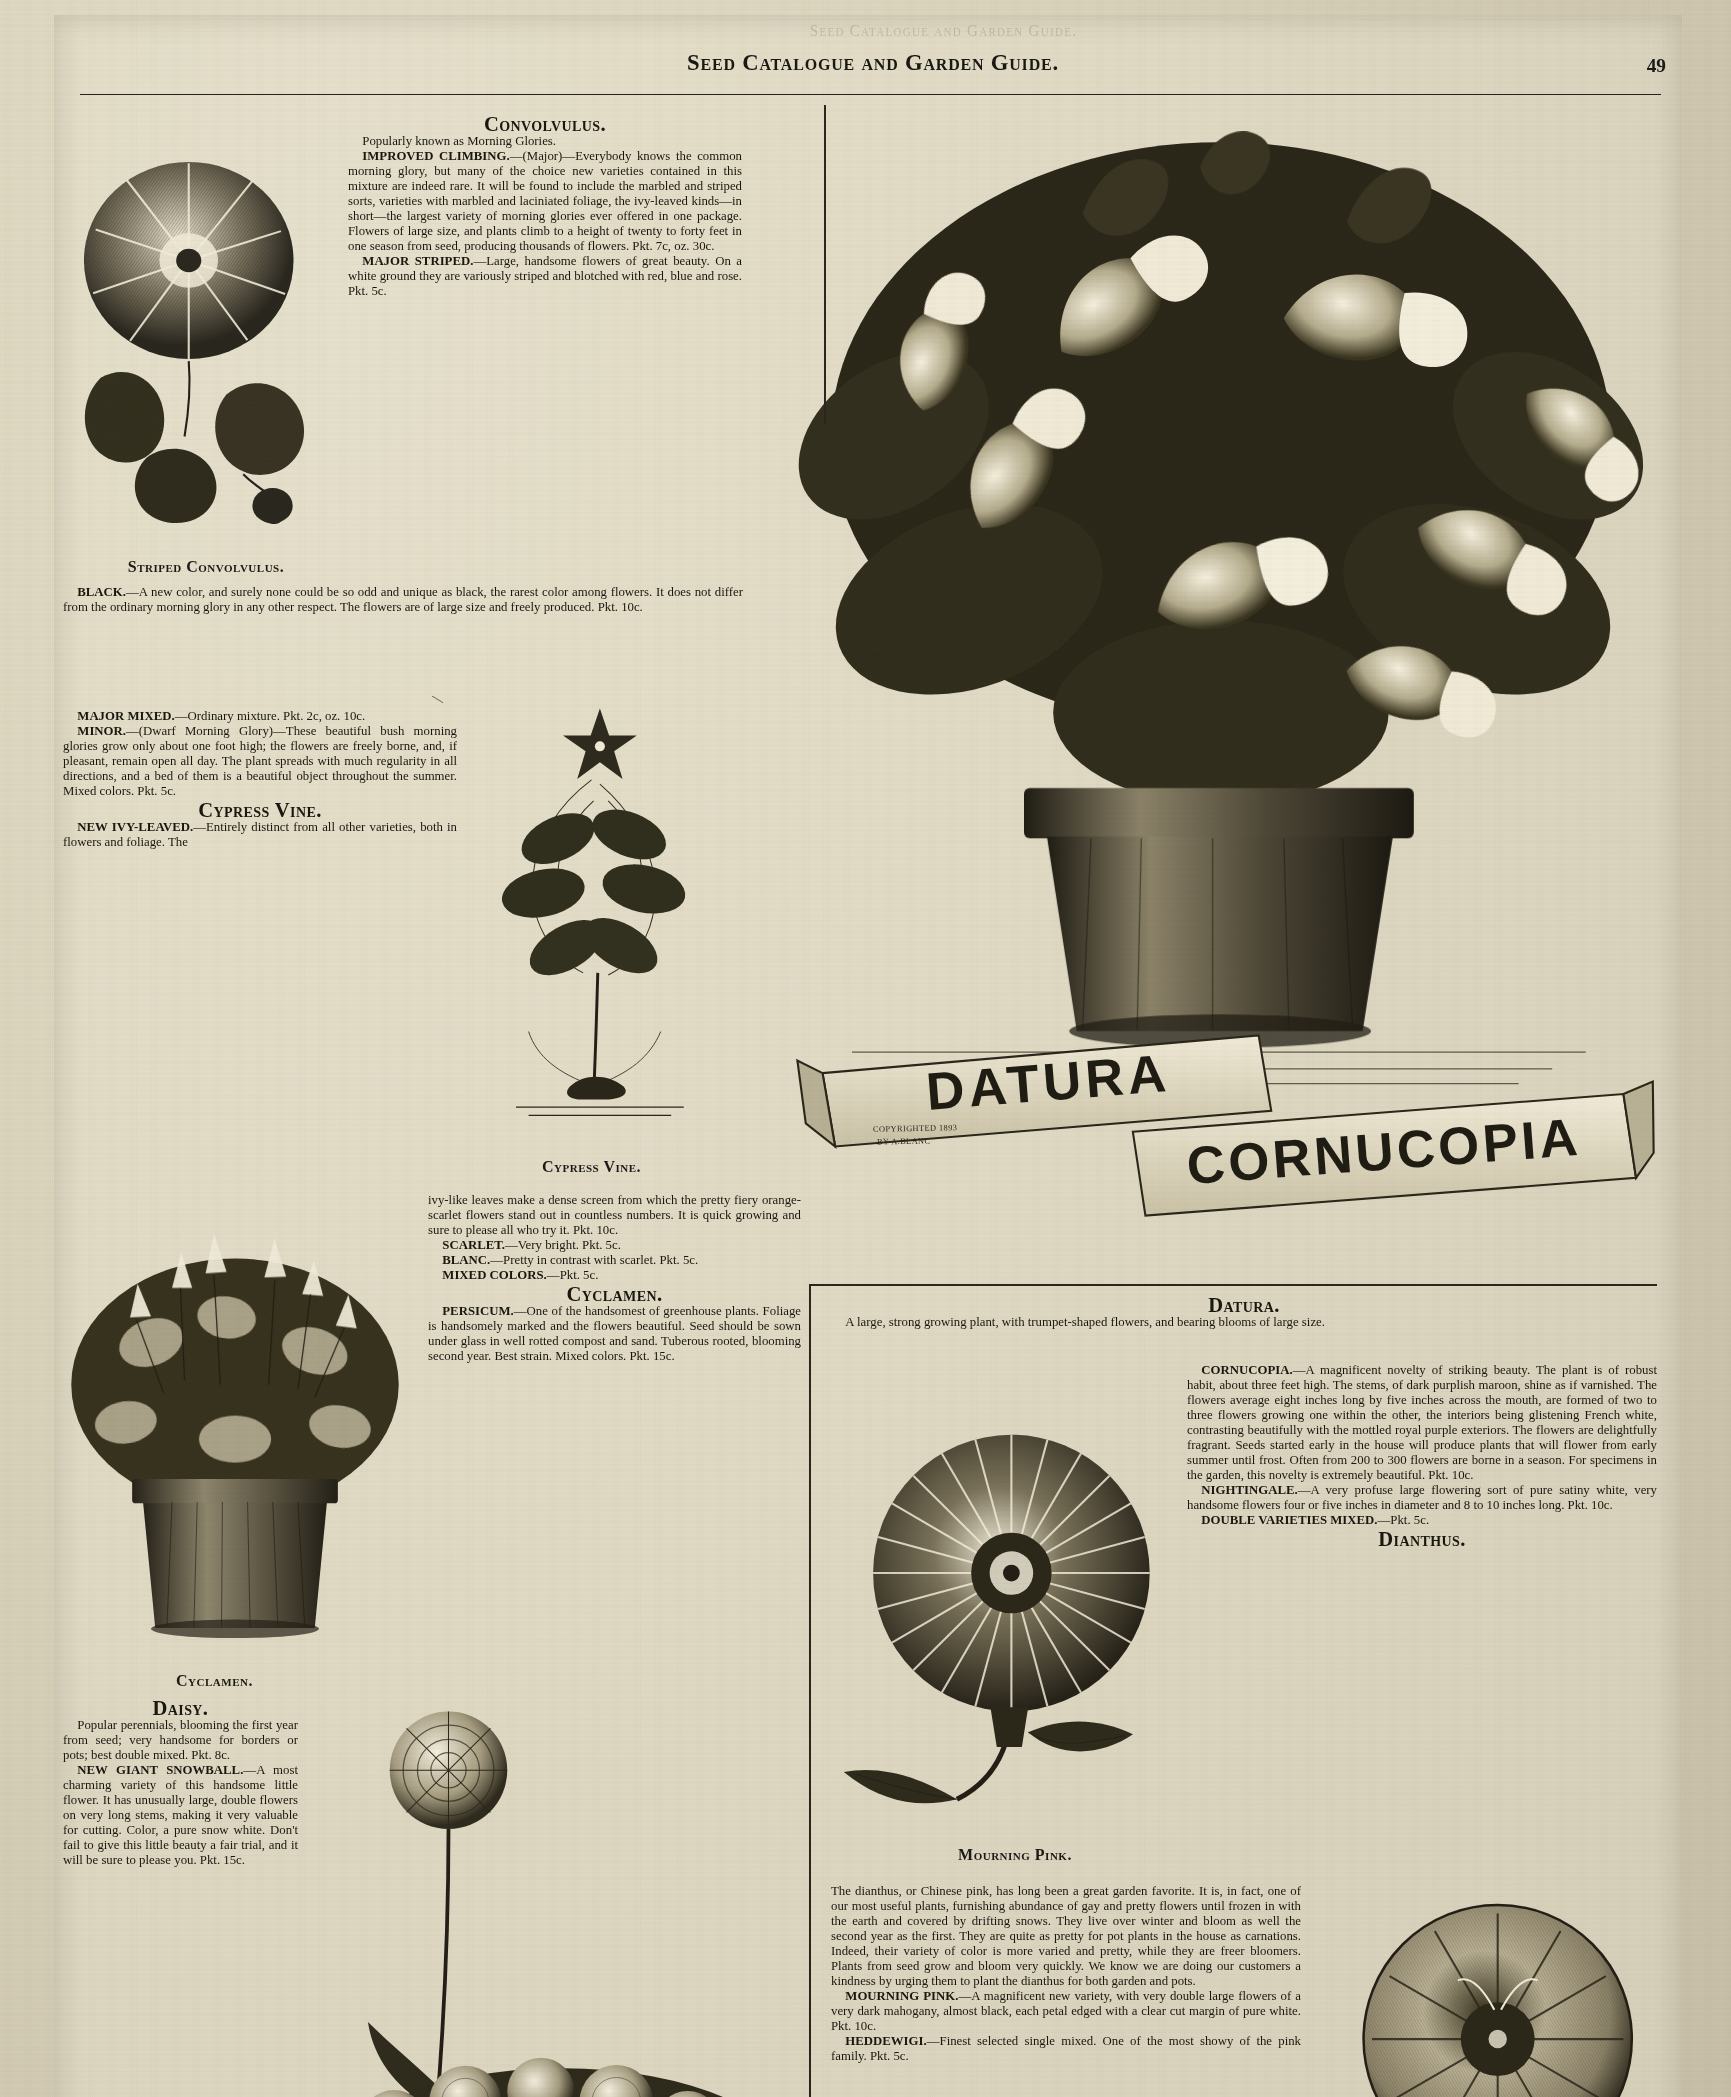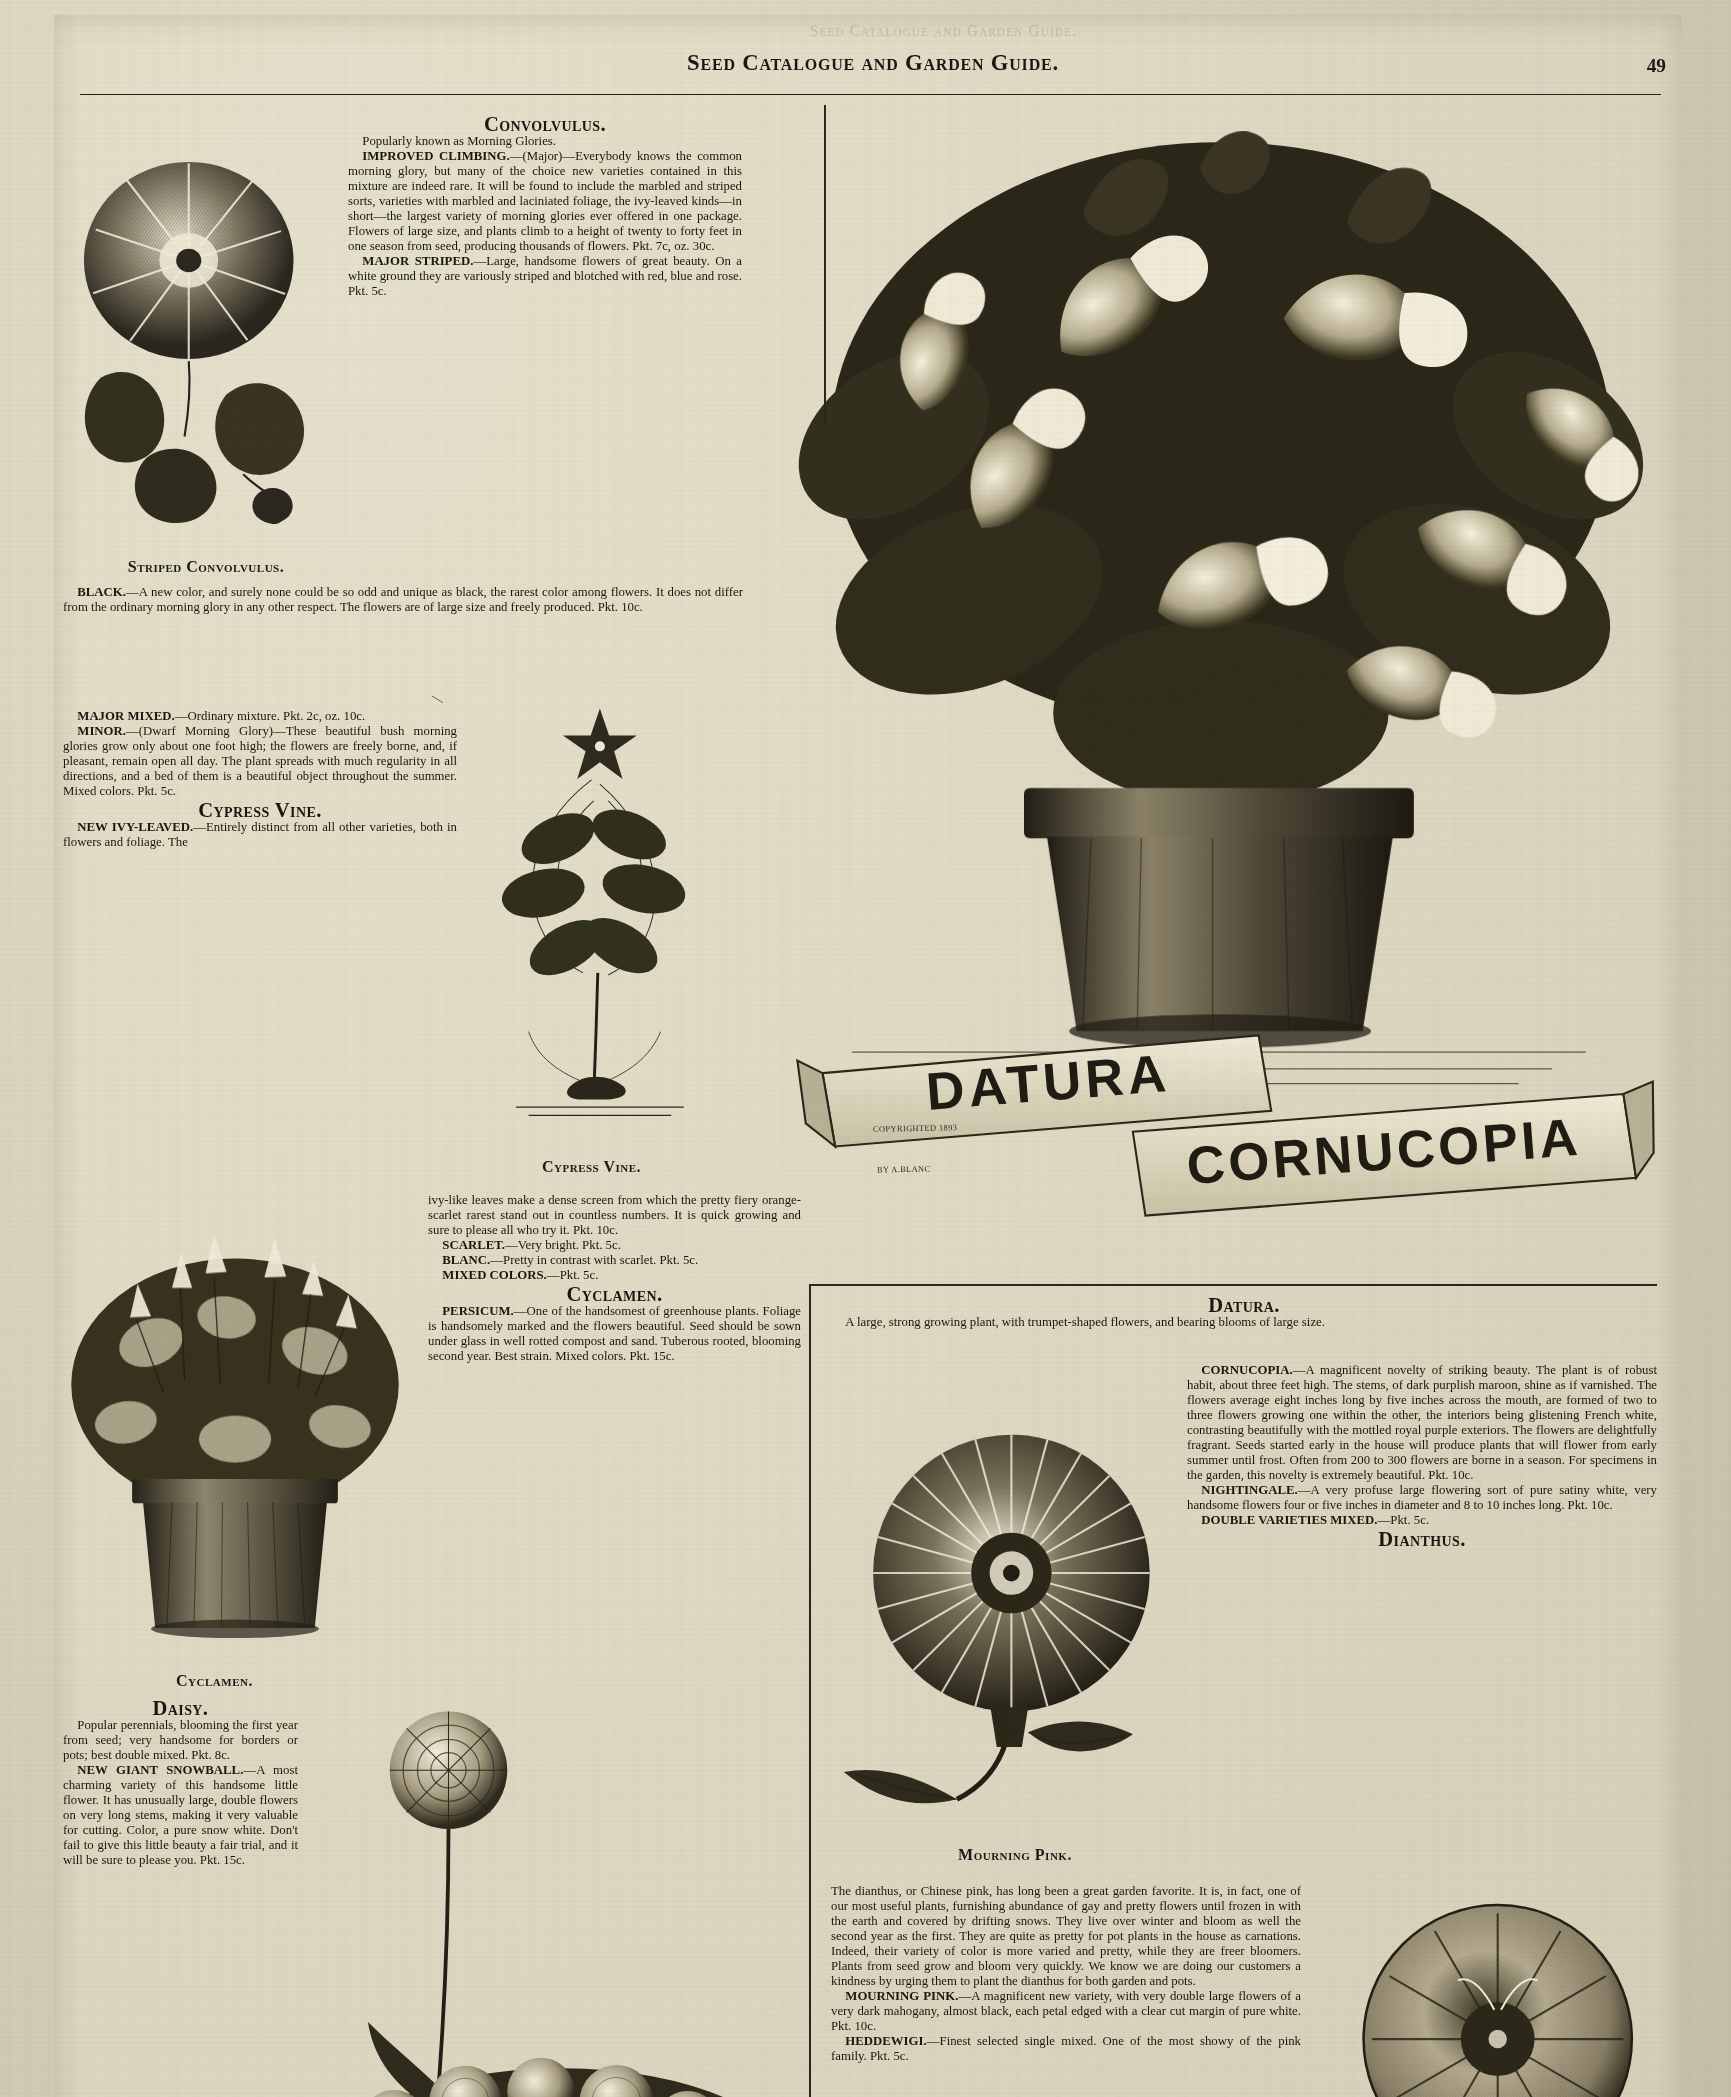--- a/index.html
+++ b/index.html
@@ -469,21 +469,21 @@
         <text x="620" y="2345" font-family="Liberation Sans, sans-serif" font-size="126" font-weight="700" letter-spacing="10" text-anchor="middle" fill="#1f1c13" transform="rotate(-4.5 620 2330)">DATURA</text>
       </g>
       <g>
         <path d="M820 2420 L1990 2330 L2020 2530 L850 2620 Z" fill="url(#banner)" stroke="#2a2619" stroke-width="5"></path>
         <path d="M1990 2330 L2060 2300 L2062 2470 L2020 2530 Z" fill="#b8b095" stroke="#2a2619" stroke-width="5"></path>
         <text x="1420" y="2510" font-family="Liberation Sans, sans-serif" font-size="126" font-weight="700" letter-spacing="8" text-anchor="middle" fill="#1f1c13" transform="rotate(-4.3 1420 2490)">CORNUCOPIA</text>
       </g>
     </svg>
   </div>
   <div class="sig" style="left:873px;top:1124px;">COPYRIGHTED 1893</div>
-  <div class="sig" style="left:877px;top:1137px;margin-top:28px;">BY A.BLANC</div>
+  <div class="sig" style="left:877px;top:1137px;">BY A.BLANC</div>
 
   <div class="art" style="left:831px;top:1397px;width:365px;height:461px;">
     <svg viewBox="0 0 870 1100" width="365" height="461">
       <defs>
         <radialGradient id="mp" cx="45%" cy="42%" r="58%">
           <stop offset="0%" stop-color="#efe9d7"></stop>
           <stop offset="40%" stop-color="#7a7259"></stop>
           <stop offset="100%" stop-color="#262218"></stop>
         </radialGradient>
       </defs>
@@ -619,21 +619,21 @@
     <p><span class="run">NEW IVY-LEAVED.</span><span>—Entirely distinct from all other varieties, both in flowers and foliage. The</span></p>
   </div>
 
   <div class="col" style="left:63px;top:1697px;width:235px;">
     <div class="hd">Daisy.</div>
     <p>Popular perennials, blooming the first year from seed; very handsome for borders or pots; best double mixed. Pkt. 8c.</p>
     <p><span class="run">NEW GIANT SNOWBALL.</span><span>—A most charming variety of this handsome little flower. It has unusually large, double flowers on very long stems, making it very valuable for cutting. Color, a pure snow white. Don't fail to give this little beauty a fair trial, and it will be sure to please you. Pkt. 15c.</span></p>
   </div>
 
   <div class="col" style="left:428px;top:1193px;width:373px;">
-    <p style="text-indent:0;">ivy-like leaves make a dense screen from which the pretty fiery orange-scarlet rarest stand out in countless numbers. It is quick growing and sure to please all who try it. Pkt. 10c.</p>
+    <p style="text-indent:0;">ivy-like leaves make a dense screen from which the pretty fiery orange-scarlet flowers stand out in countless numbers. It is quick growing and sure to please all who try it. Pkt. 10c.</p>
     <p><span class="run">SCARLET.</span><span>—Very bright. Pkt. 5c.</span></p>
     <p><span class="run">BLANC.</span><span>—Pretty in contrast with scarlet. Pkt. 5c.</span></p>
     <p><span class="run">MIXED COLORS.</span><span>—Pkt. 5c.</span></p>
     <div class="hd">Cyclamen.</div>
     <p><span class="run">PERSICUM.</span><span>—One of the handsomest of greenhouse plants. Foliage is handsomely marked and the flowers beautiful. Seed should be sown under glass in well rotted compost and sand. Tuberous rooted, blooming second year. Best strain. Mixed colors. Pkt. 15c.</span></p>
   </div>
 
   <div class="col" style="left:831px;top:1294px;width:826px;">
     <div class="hd">Datura.</div>
     <p>A large, strong growing plant, with trumpet-shaped flowers, and bearing blooms of large size.</p>

